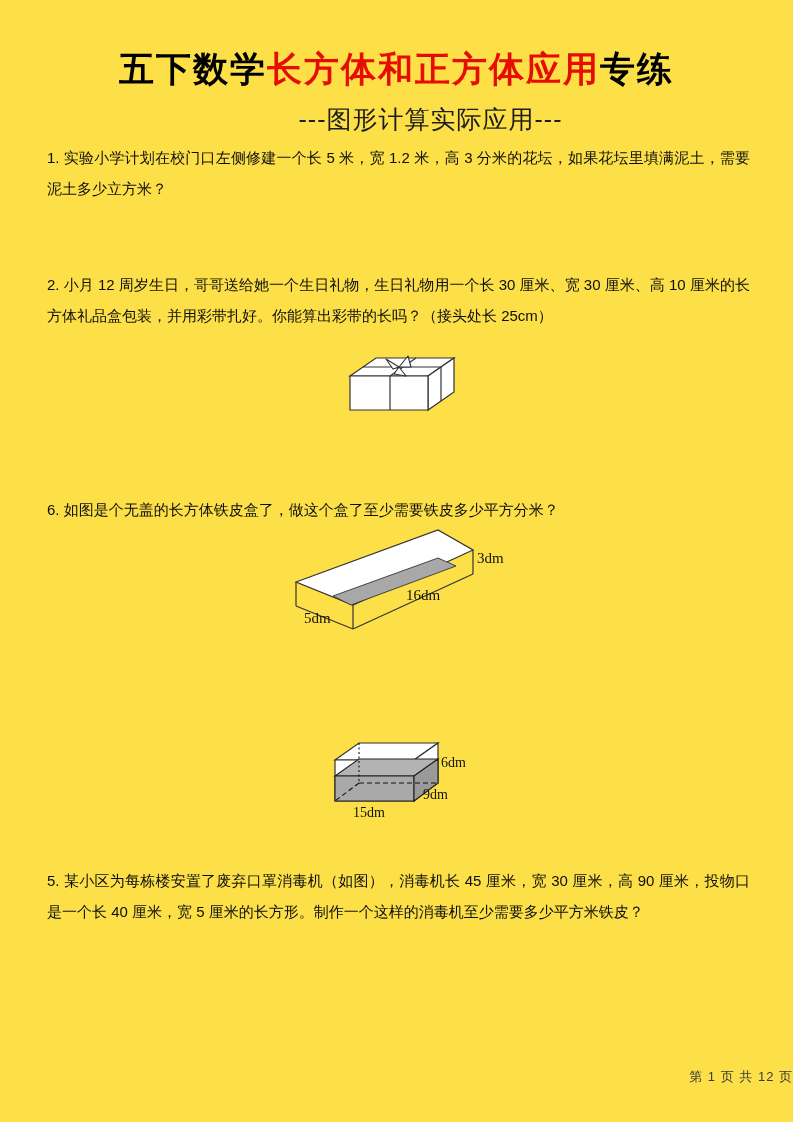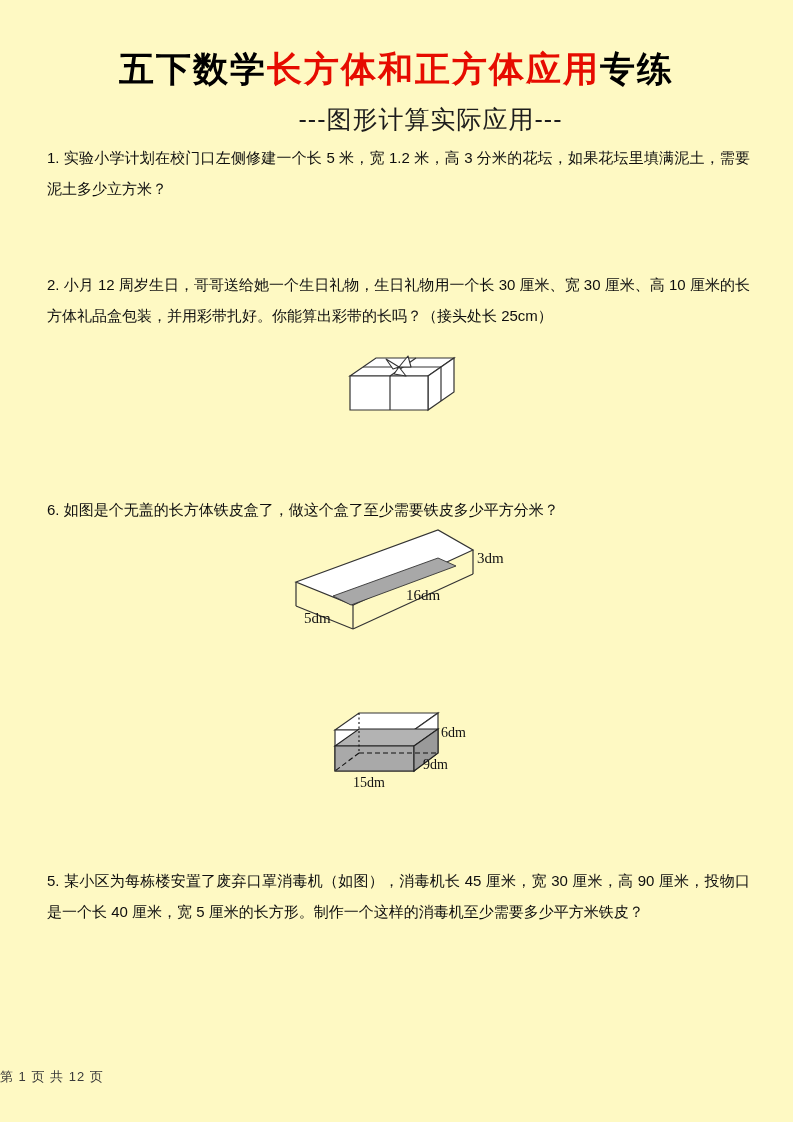--- a/index.html
+++ b/index.html
@@ -1,17 +1,17 @@
 <!DOCTYPE html>
 <html><head>
 <meta charset="utf-8">
 <style>
   html,body{margin:0;padding:0;background:#ffffff;}
   .page{
-    position:relative;width:793px;height:1122px;background:#fef9c3;
+    position:relative;width:793px;height:1122px;background:#fde047;
     font-family:"Liberation Sans",sans-serif;color:#111;overflow:hidden;
   }
   .title{
     position:absolute;top:46px;left:0;width:100%;text-align:center;
     font-size:35px;font-weight:bold;letter-spacing:2px;color:#000;white-space:nowrap;
   }
   .title .red{color:#e60c00;}
   .subtitle{
     position:absolute;top:103px;left:0;width:100%;text-align:center;
     font-size:25px;font-weight:400;color:#1c1c1c;letter-spacing:1px;margin-left:34px;
@@ -21,24 +21,24 @@
     font-size:15px;line-height:31px;text-align:justify;color:#0e0e0e;
   }
   #q1{top:142px}
   #q2{top:269px}
   #q3{top:494px}
   #q4{top:679px}
   #q5{top:865px}
   .diagram{position:absolute;}
   #d-gift{left:338px;top:346px;}
   #d-openbox{left:288px;top:524px;}
-  #d-tank{left:325px;top:705px;}
+  #d-tank{left:325px;top:735px;}
   #d-machine{left:342px;top:946px;}
   .footer{
-    position:absolute;top:1068px;left:0;width:100%;text-align:left;
+    position:absolute;top:1068px;left:0;width:100%;text-align:right;
     font-size:13px;color:#3a3a3a;letter-spacing:1px;
   }
   svg{display:block;}
   svg text{font-family:"Liberation Serif",serif;fill:#111;}
   .edge{fill:none;stroke:#333;stroke-width:1.2;}
   .face{fill:#ffffff;stroke:#333;stroke-width:1.2;}
 </style>
 </head>
 <body>
 

